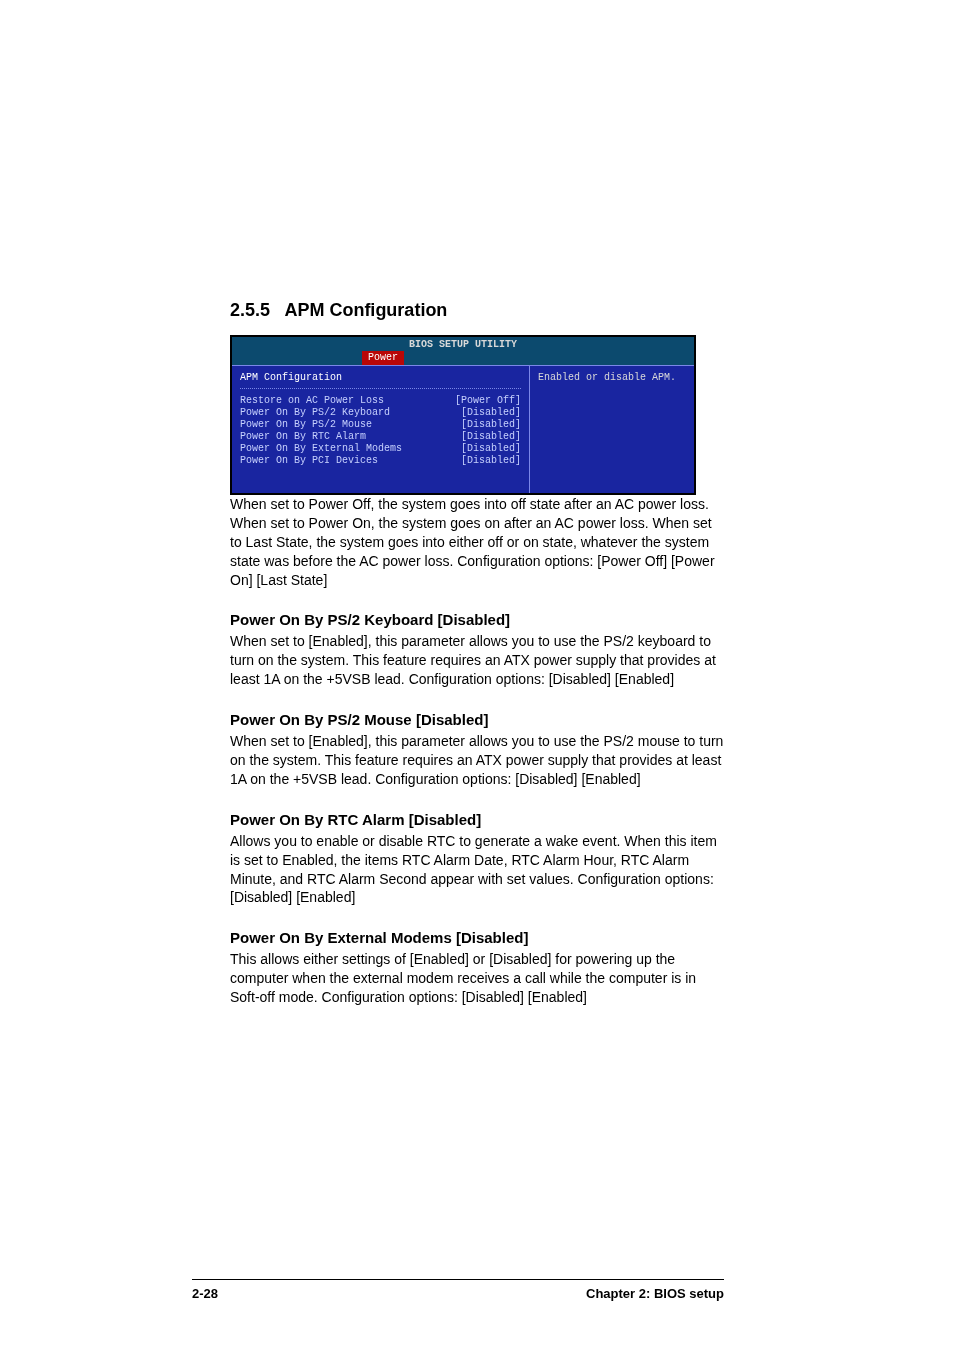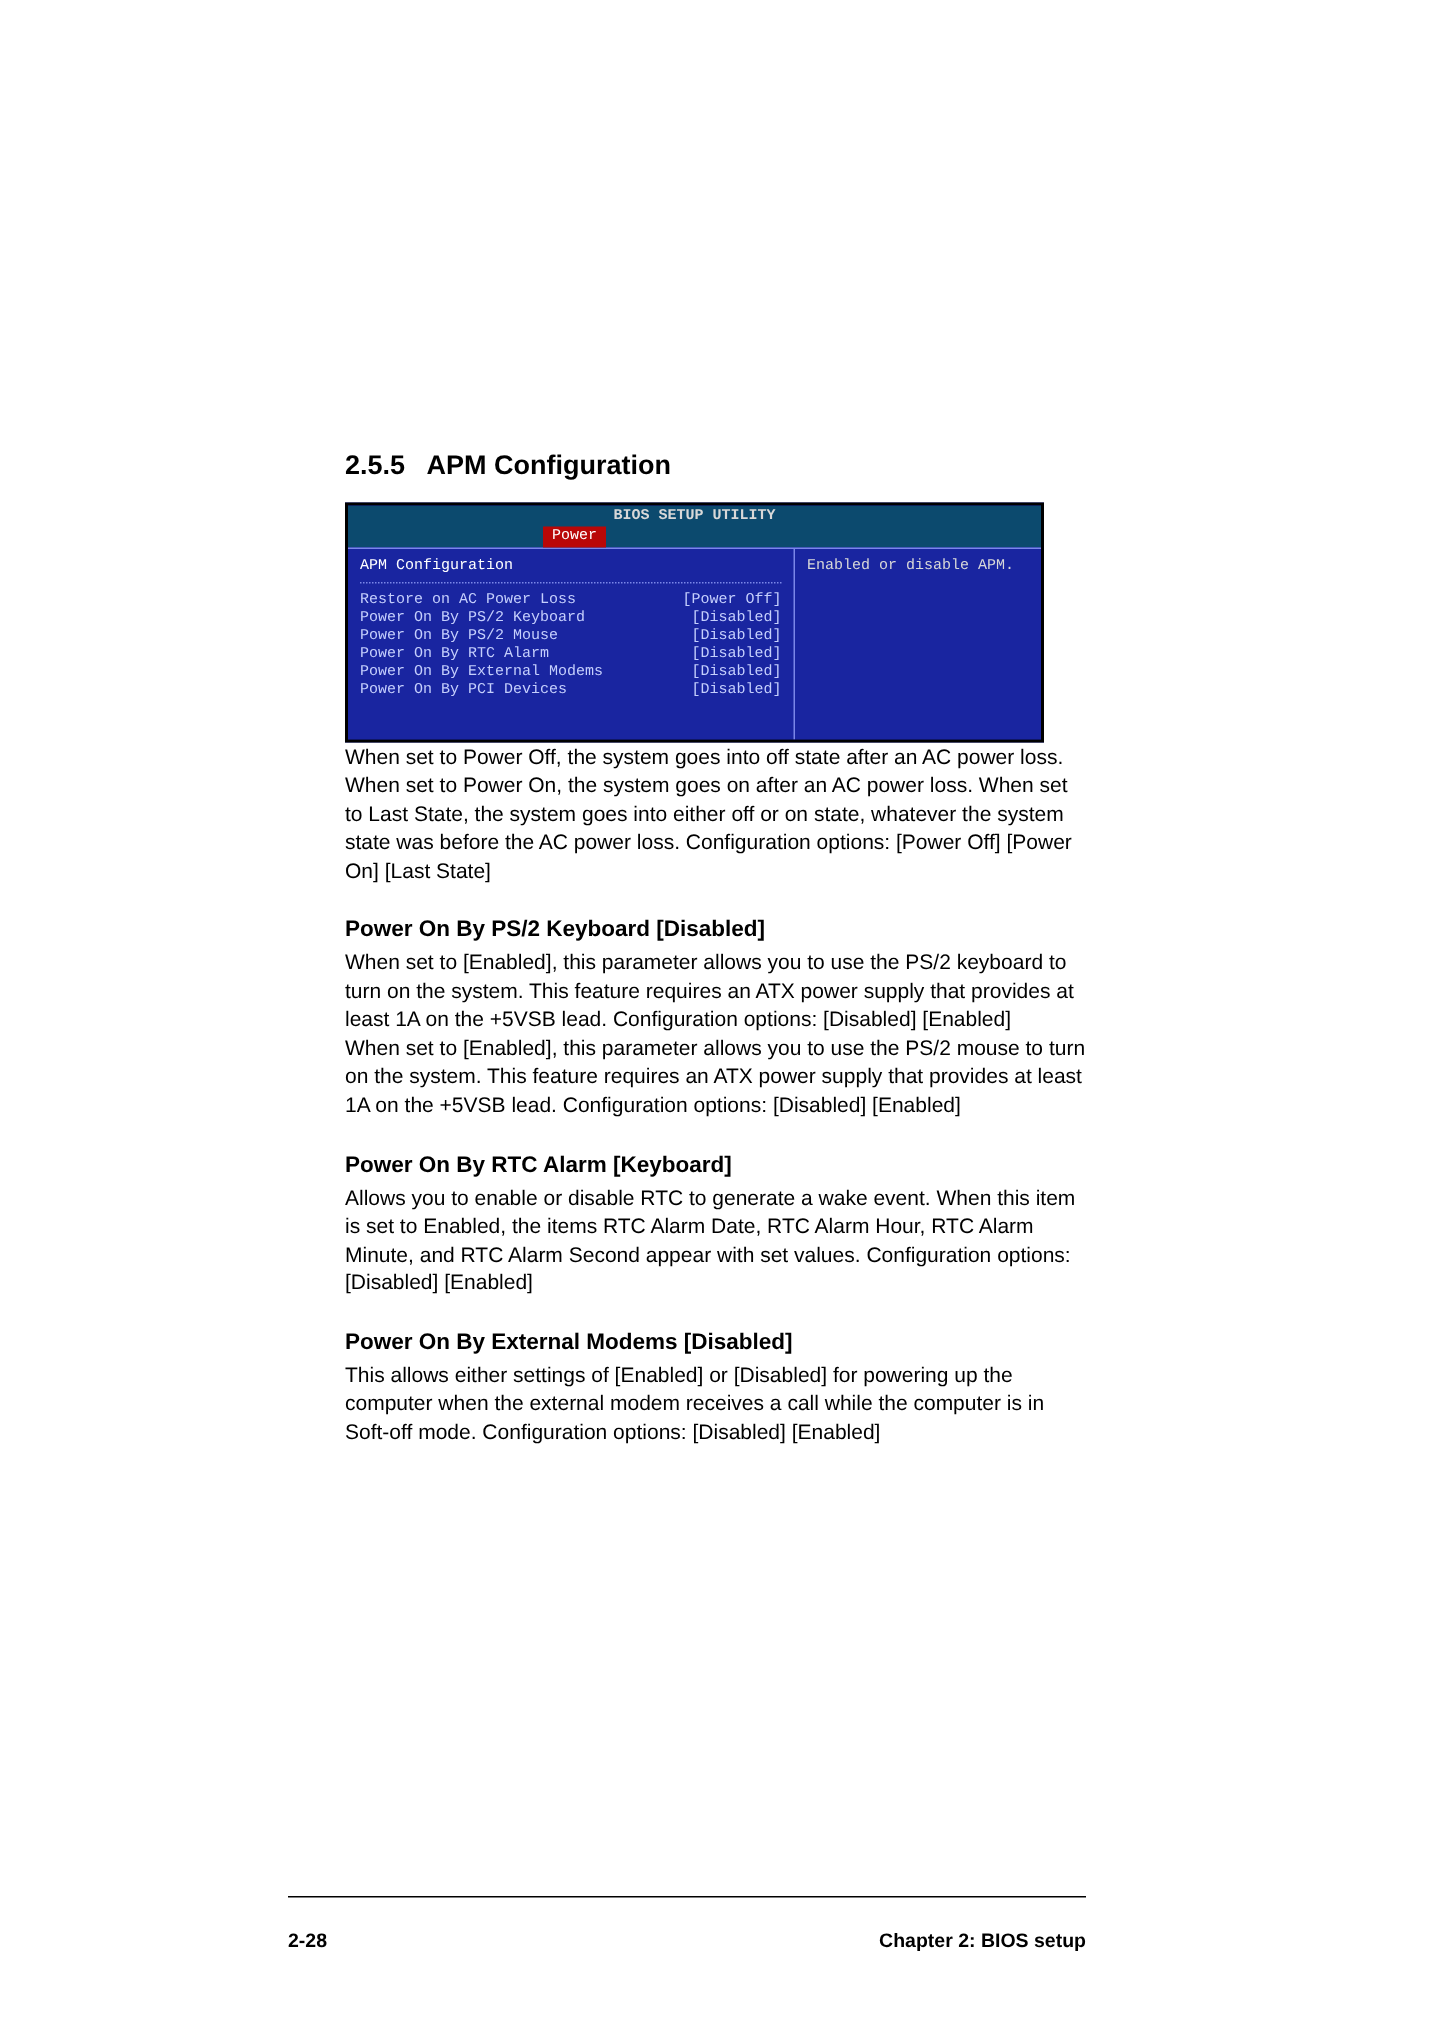--- a/index.html
+++ b/index.html
@@ -96,21 +96,21 @@
     font-size: 14px;
     line-height: 1.35;
   }
 
   .footer {
     position: absolute;
     left: 192px;
     right: 230px;
     bottom: 90px;
     border-top: 1px solid #000;
-    padding-top: 21px;
+    padding-top: 6px;
     font-size: 13px;
     display: flex;
     justify-content: space-between;
     font-weight: bold;
   }
 </style>
 </head>
 <body>
 
 <div class="page">
@@ -164,25 +164,26 @@
   <div>
     <div class="opt-body">When set to Power Off, the system goes into off state after an AC power loss. When set to Power On, the system goes on after an AC power loss. When set to Last State, the system goes into either off or on state, whatever the system state was before the AC power loss. Configuration options: [Power Off] [Power On] [Last State]</div>
   </div>
 
   <div>
     <div class="opt-title">Power On By PS/2 Keyboard [Disabled]</div>
     <div class="opt-body">When set to [Enabled], this parameter allows you to use the PS/2 keyboard to turn on the system. This feature requires an ATX power supply that provides at least 1A on the +5VSB lead. Configuration options: [Disabled] [Enabled]</div>
   </div>
 
   <div>
+    <div class="opt-title">Power On By PS/2 Mouse [Disabled]</div>
     <div class="opt-body">When set to [Enabled], this parameter allows you to use the PS/2 mouse to turn on the system. This feature requires an ATX power supply that provides at least 1A on the +5VSB lead. Configuration options: [Disabled] [Enabled]</div>
   </div>
 
   <div>
-    <div class="opt-title">Power On By RTC Alarm [Keyboard]</div>
+    <div class="opt-title">Power On By RTC Alarm [Disabled]</div>
     <div class="opt-body">Allows you to enable or disable RTC to generate a wake event. When this item is set to Enabled, the items RTC Alarm Date, RTC Alarm Hour, RTC Alarm Minute, and RTC Alarm Second appear with set values. Configuration options: [Disabled] [Enabled]</div>
   </div>
 
   <div>
     <div class="opt-title">Power On By External Modems [Disabled]</div>
     <div class="opt-body">This allows either settings of [Enabled] or [Disabled] for powering up the computer when the external modem receives a call while the computer is in Soft-off mode. Configuration options: [Disabled] [Enabled]</div>
   </div>
 
   <div class="footer">
     <span>2-28</span>

